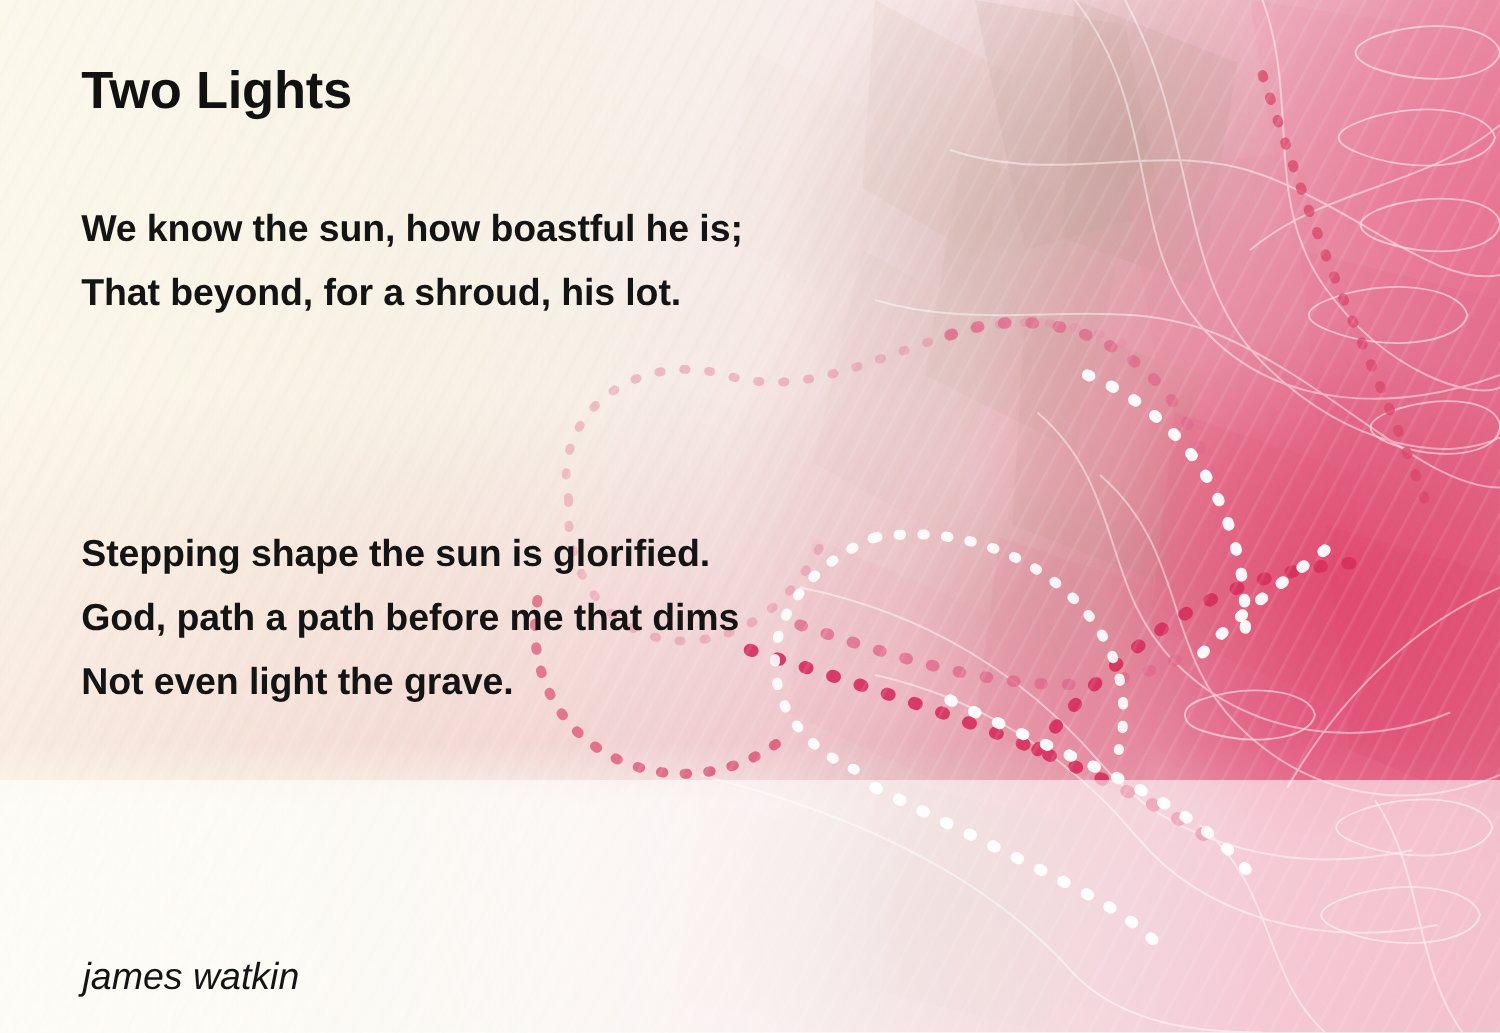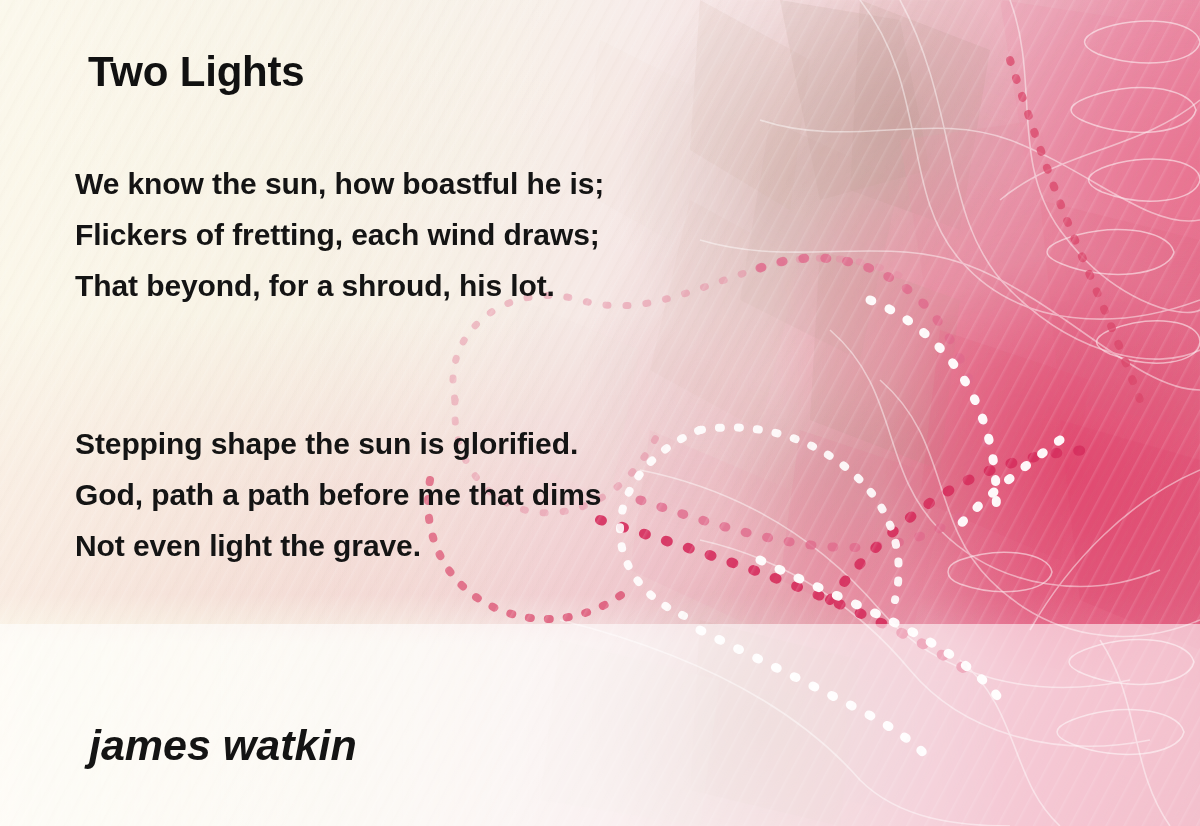--- a/index.html
+++ b/index.html
@@ -107,57 +107,56 @@
   
   #bg-vignette {
     background:
       linear-gradient(to right, rgba(255,252,240,0.55) 0%, rgba(255,252,240,0.18) 26%, rgba(255,252,240,0.0) 46%);
   }
 
   
   #content {
     position: absolute;
     inset: 0;
-    margin-left: 23px;
   }
 
   #poem-title {
     position: absolute;
     left: 65px;
     top: 48px;
     font-size: 42px;
     font-weight: bold;
     color: #111111;
     letter-spacing: -0.2px;
     white-space: nowrap;
   }
 
   .stanza {
     position: absolute;
-    left: 52px;
+    left: 65px;
   }
   #stanza-1 { top: 158px; }
   #stanza-2 { top: 418px; }
 
   .poem-line {
     font-size: 30px;
     font-weight: bold;
     color: #141414;
     line-height: 51px;
     white-space: nowrap;
     letter-spacing: -0.1px;
   }
 
   #poem-author {
     position: absolute;
     left: 66px;
-    top: 721px;
-    font-size: 43px;
+    top: 765px;
+    font-size: 30px;
     font-style: italic;
-    font-weight: bold;
+    font-weight: normal;
     color: #141414;
     white-space: nowrap;
   }
 </style>
 </head>
 <body>
 
 <div id="poem-card">
 
   <div class="bg-layer" id="bg-base"></div>
@@ -259,21 +258,20 @@
   <div class="bg-layer" id="bg-vignette"></div>
   <div class="bg-layer" id="bg-streaks"></div>
   <div id="bg-seam"></div>
 
   <div id="content">
 
     <div id="poem-title">Two Lights</div>
 
     <div class="stanza" id="stanza-1">
       <div class="poem-line">We know the sun, how boastful he is;</div>
-      <div class="poem-line">Flickers of fretting, each wind draws;</div>
       <div class="poem-line">That beyond, for a shroud, his lot.</div>
     </div>
 
     <div class="stanza" id="stanza-2">
       <div class="poem-line">Stepping shape the sun is glorified.</div>
       <div class="poem-line">God, path a path before me that dims</div>
       <div class="poem-line">Not even light the grave.</div>
     </div>
 
     <div id="poem-author">james watkin</div>

